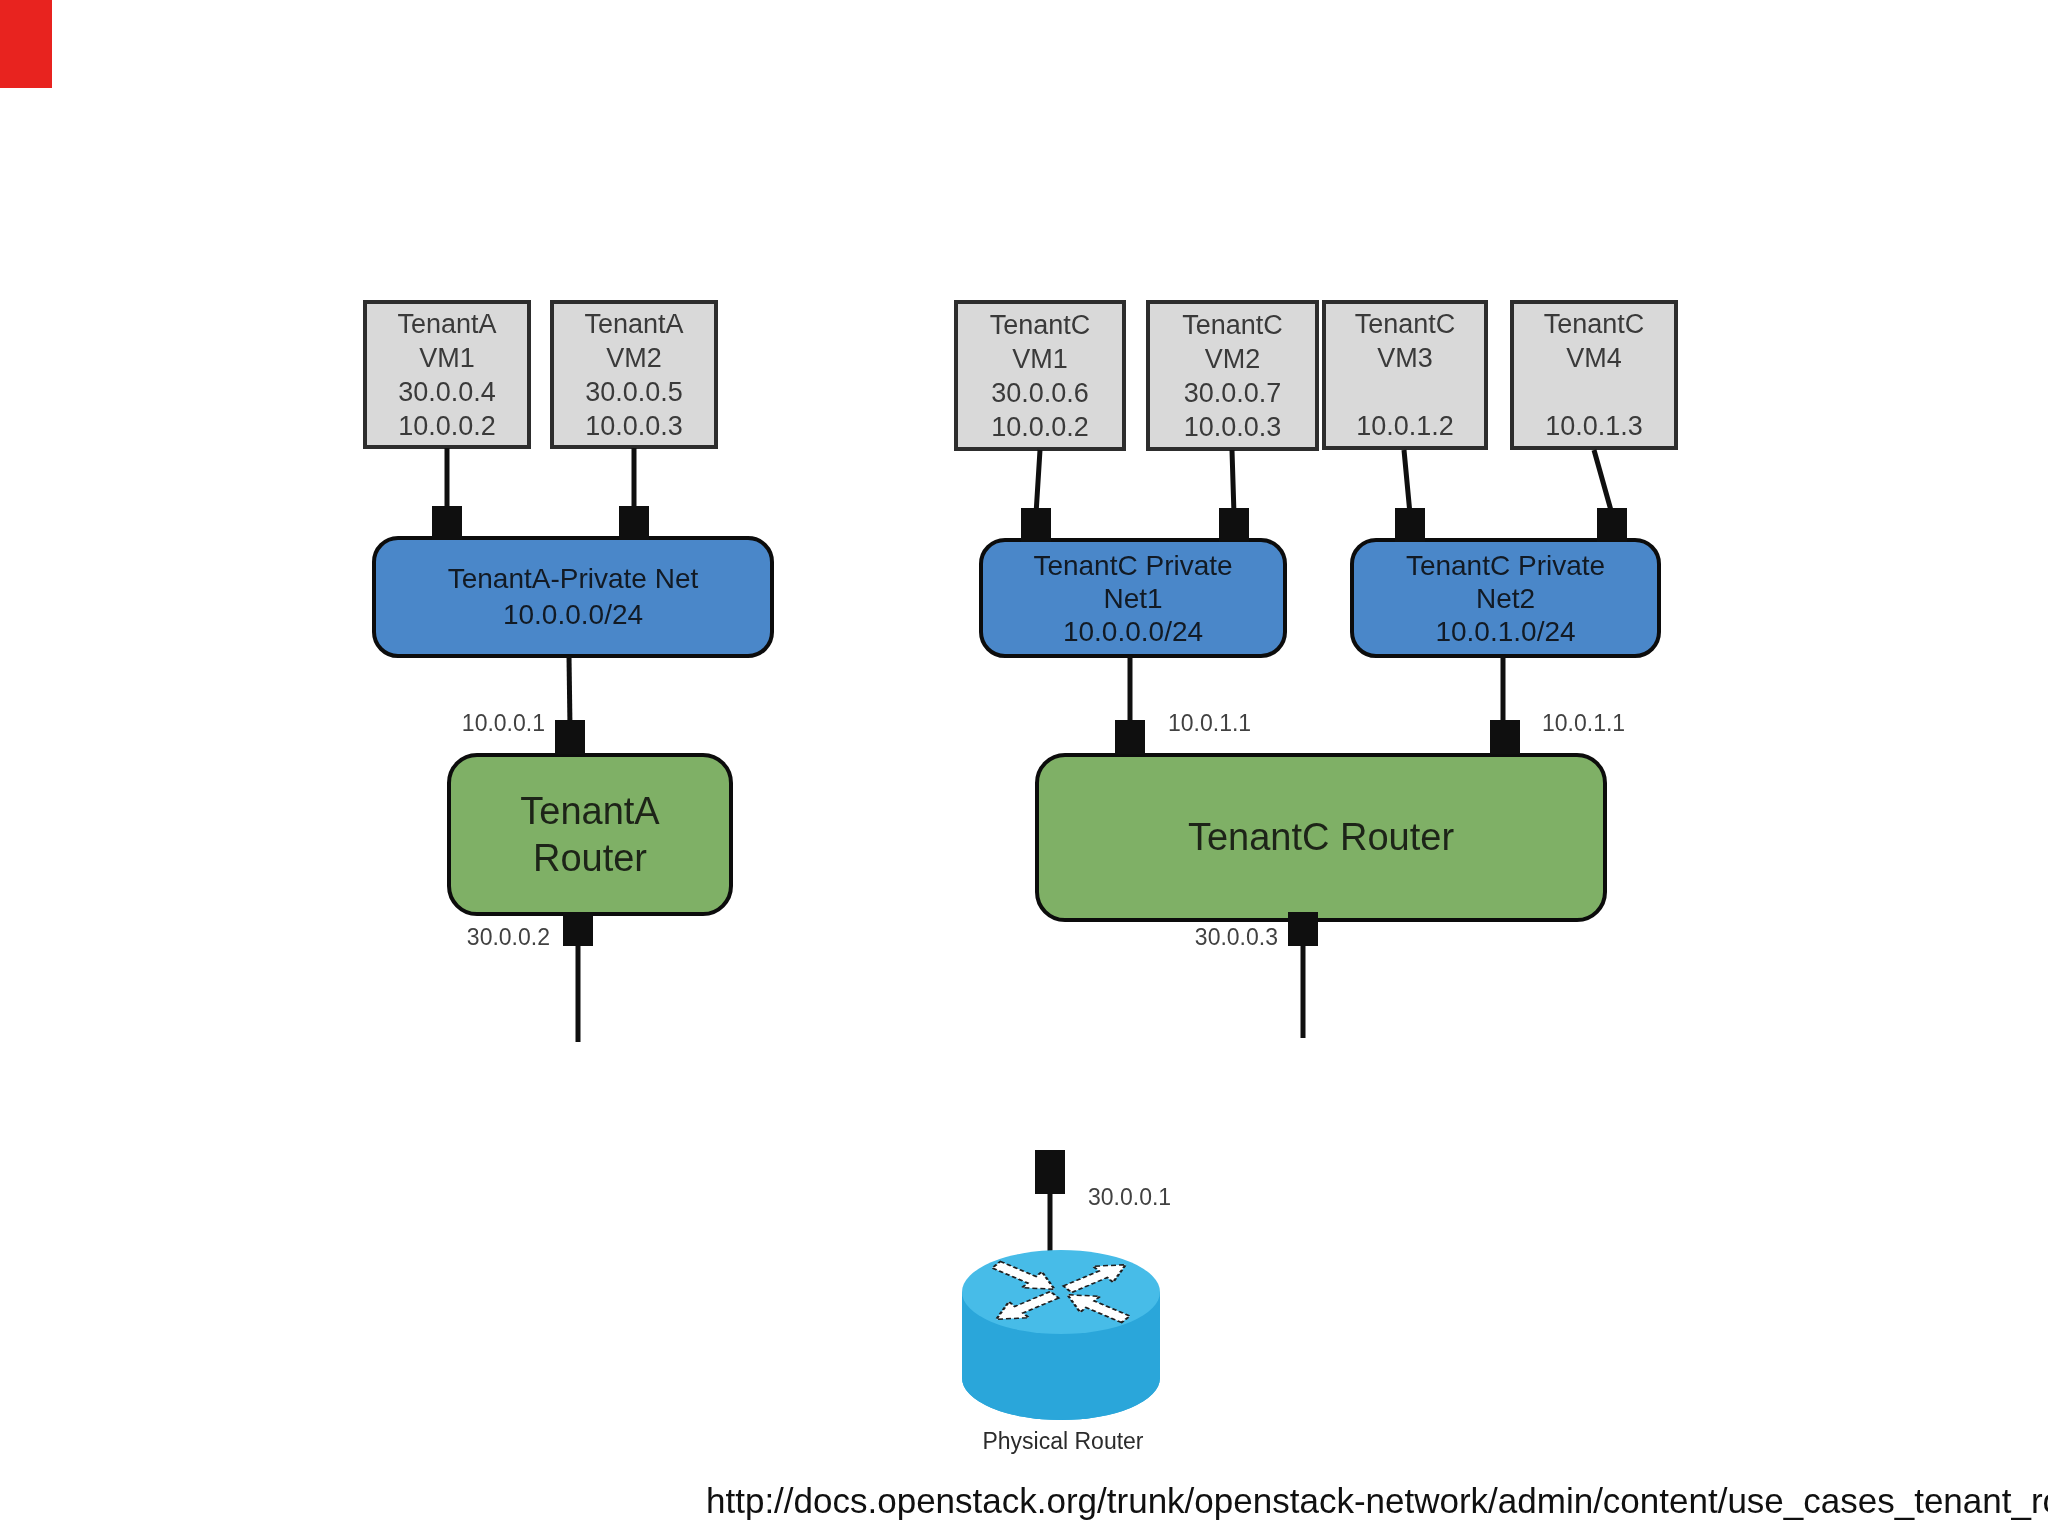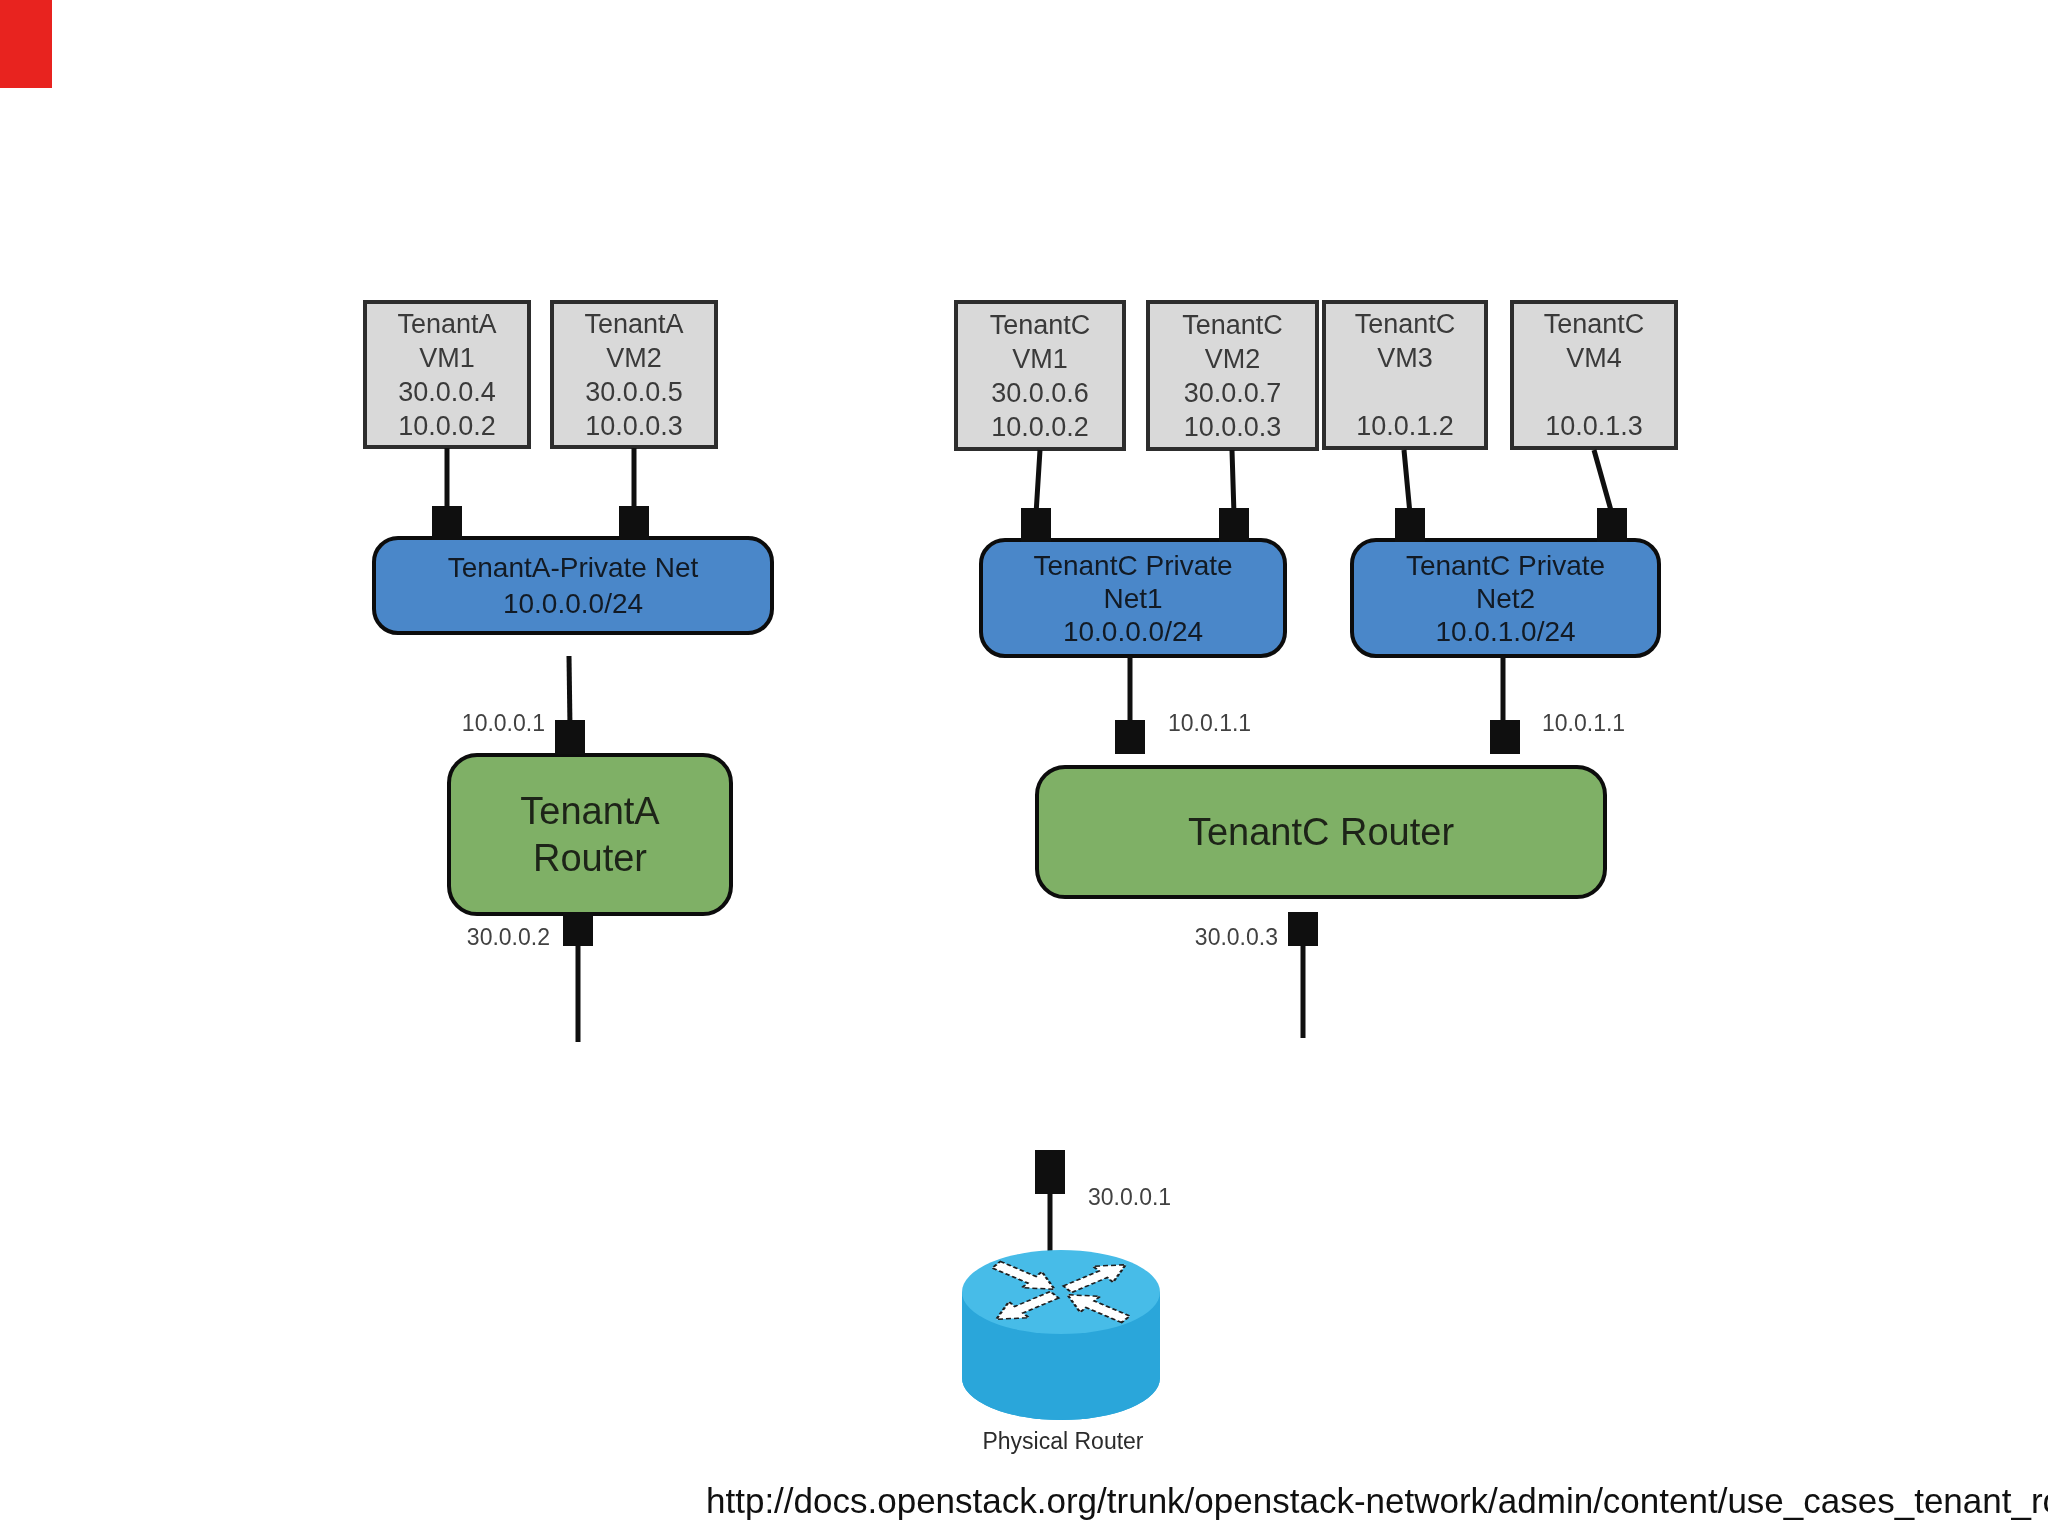--- a/index.html
+++ b/index.html
@@ -73,40 +73,40 @@
     <div class="ln"></div>
     <div class="ln">10.0.1.2</div>
   </div>
   <div class="box vm" style="left:1510px;top:300px;width:168px;height:150px;">
     <div class="ln">TenantC</div>
     <div class="ln">VM4</div>
     <div class="ln"></div>
     <div class="ln">10.0.1.3</div>
   </div>
 
-  <div class="box net" style="left:372px;top:536px;width:402px;height:99px;text-align:right;">
+  <div class="box net" style="left:372px;top:536px;width:402px;height:122px;text-align:right;">
     <div class="ln">TenantA-Private Net</div>
     <div class="ln">10.0.0.0/24</div>
   </div>
   <div class="box net" style="left:979px;top:538px;width:308px;height:120px;">
     <div class="ln ln3">TenantC Private</div>
     <div class="ln ln3">Net1</div>
     <div class="ln ln3">10.0.0.0/24</div>
   </div>
   <div class="box net" style="left:1350px;top:538px;width:311px;height:120px;">
     <div class="ln ln3">TenantC Private</div>
     <div class="ln ln3">Net2</div>
     <div class="ln ln3">10.0.1.0/24</div>
   </div>
 
   <div class="box router" style="left:447px;top:753px;width:286px;height:163px;">
     <div class="ln">TenantA</div>
     <div class="ln">Router</div>
   </div>
-  <div class="box router" style="left:1035px;top:753px;width:572px;height:134px;margin-top:12px;">
+  <div class="box router" style="left:1035px;top:753px;width:572px;height:169px;">
     <div class="ln">TenantC Router</div>
   </div>
 
 
   <div class="iplabel ipr" style="left:395px;top:710px;width:150px;">10.0.0.1</div>
   <div class="iplabel ipr" style="left:400px;top:924px;width:150px;">30.0.0.2</div>
   <div class="iplabel" style="left:1168px;top:710px;">10.0.1.1</div>
   <div class="iplabel" style="left:1542px;top:710px;">10.0.1.1</div>
   <div class="iplabel ipr" style="left:1128px;top:924px;width:150px;">30.0.0.3</div>
   <div class="iplabel" style="left:1088px;top:1184px;">30.0.0.1</div>

